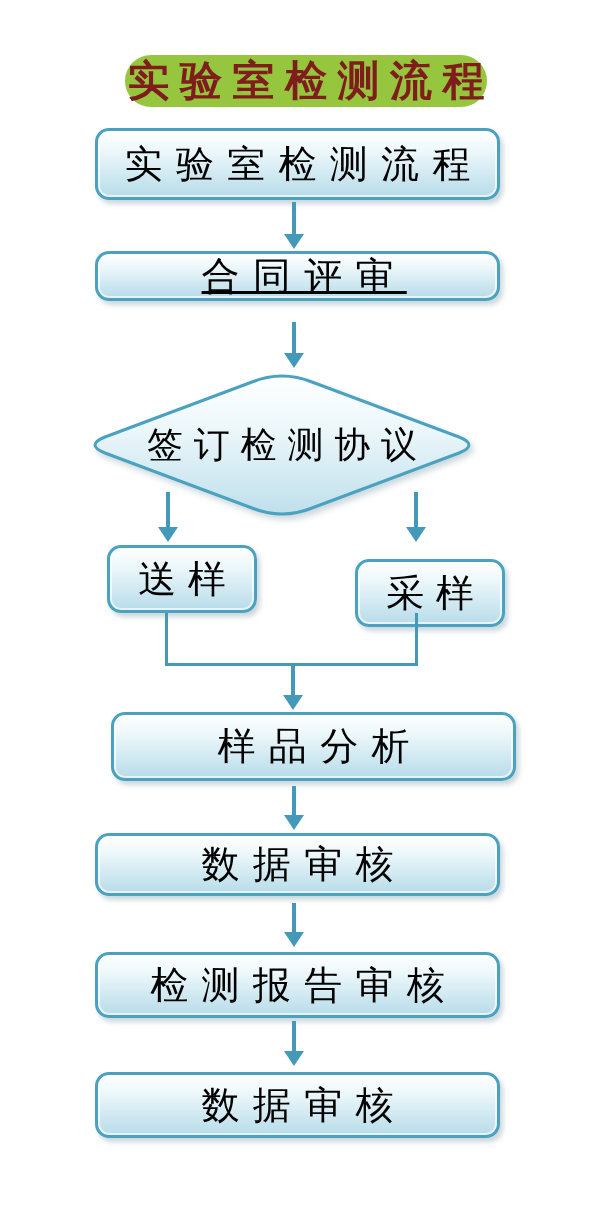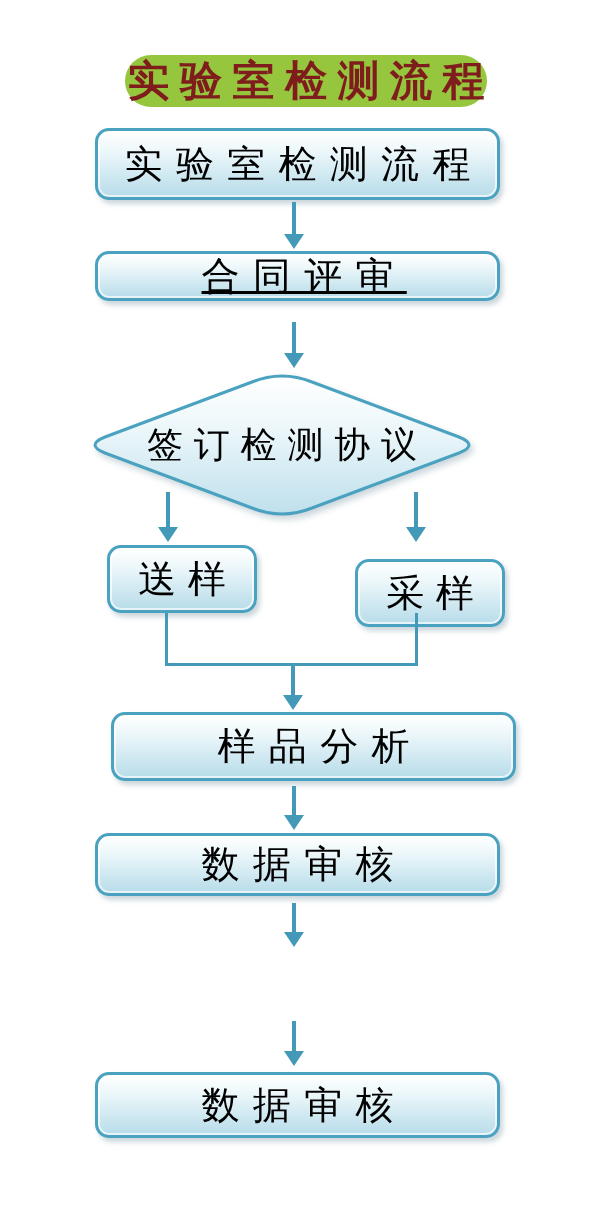--- a/index.html
+++ b/index.html
@@ -134,20 +134,23 @@
 
   <div class="pbox" style="left:95px; top:833px; width:405px; height:63px;">
     <span>数据审核</span>
   </div>
 
   <div class="arrow" style="left:284px; top:903px; height:44px;">
     <div class="shaft"></div>
     <div class="head"></div>
   </div>
 
+  <div class="pbox" style="left:95px; top:952px; width:405px; height:66px;">
+    <span>检测报告审核</span>
+  </div>
 
   <div class="arrow" style="left:284px; top:1021px; height:45px;">
     <div class="shaft"></div>
     <div class="head"></div>
   </div>
 
   <div class="pbox" style="left:95px; top:1072px; width:405px; height:66px;">
     <span>数据审核</span>
   </div>
 

